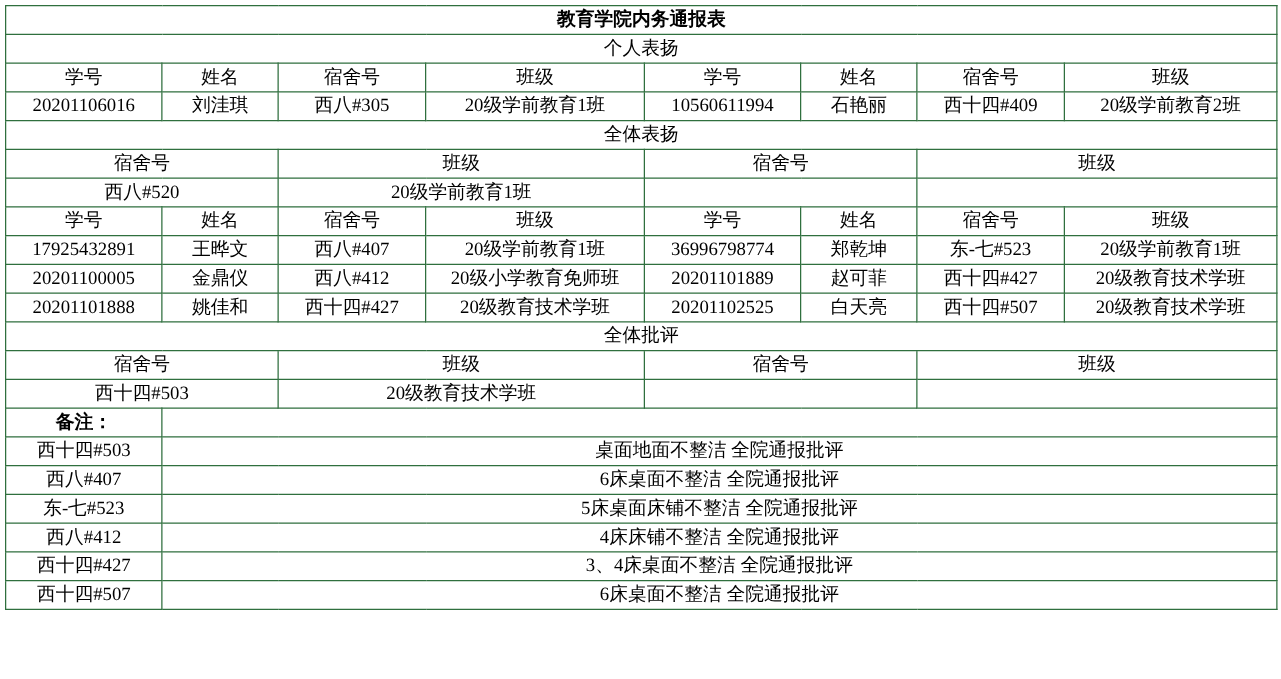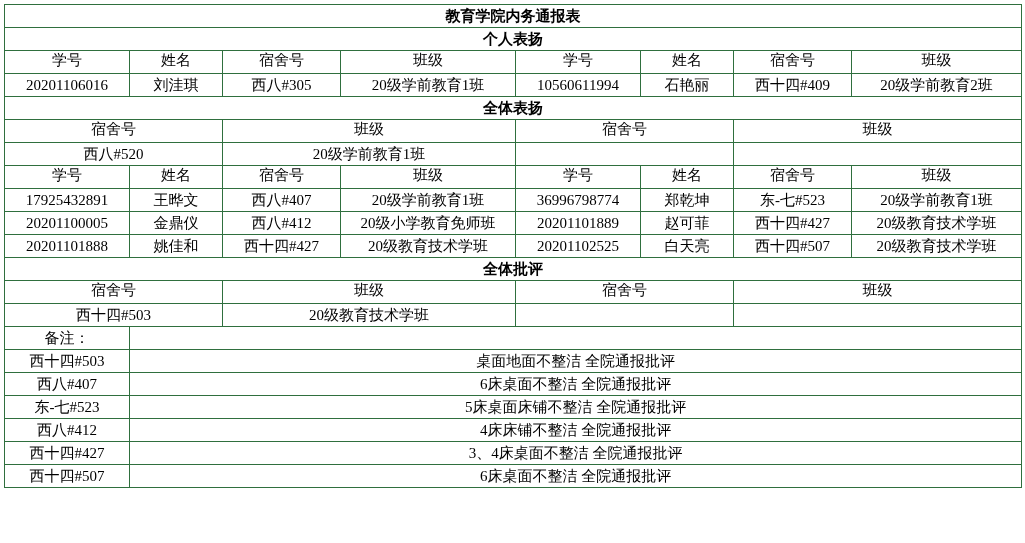--- a/index.html
+++ b/index.html
@@ -35,37 +35,36 @@
     padding: 0 2px;
     white-space: nowrap;
     overflow: hidden;
   }
   td.title {
     font-weight: bold;
     font-size: 15.5px;
     border: 1px solid #2f6f3e;
   }
   td.section {
-    font-weight: bold;
+    font-weight: normal;
     font-size: 15.5px;
   }
   td.hdr {
     font-weight: normal;
     font-size: 15.5px;
-    font-family: Liberation Mono, monospace;
   }
   td.empty {
     border: 1px solid #2f6f3e;
   }
   td.left {
     text-align: left;
     padding-left: 6px;
   }
   .remark-label {
-    font-weight: normal;
+    font-weight: bold;
     text-align: left;
     padding-left: 4px;
     font-size: 15.5px;
   }
   .num {
     font-size: 14.5px;
   }
 </style>
 </head>
 <body>

